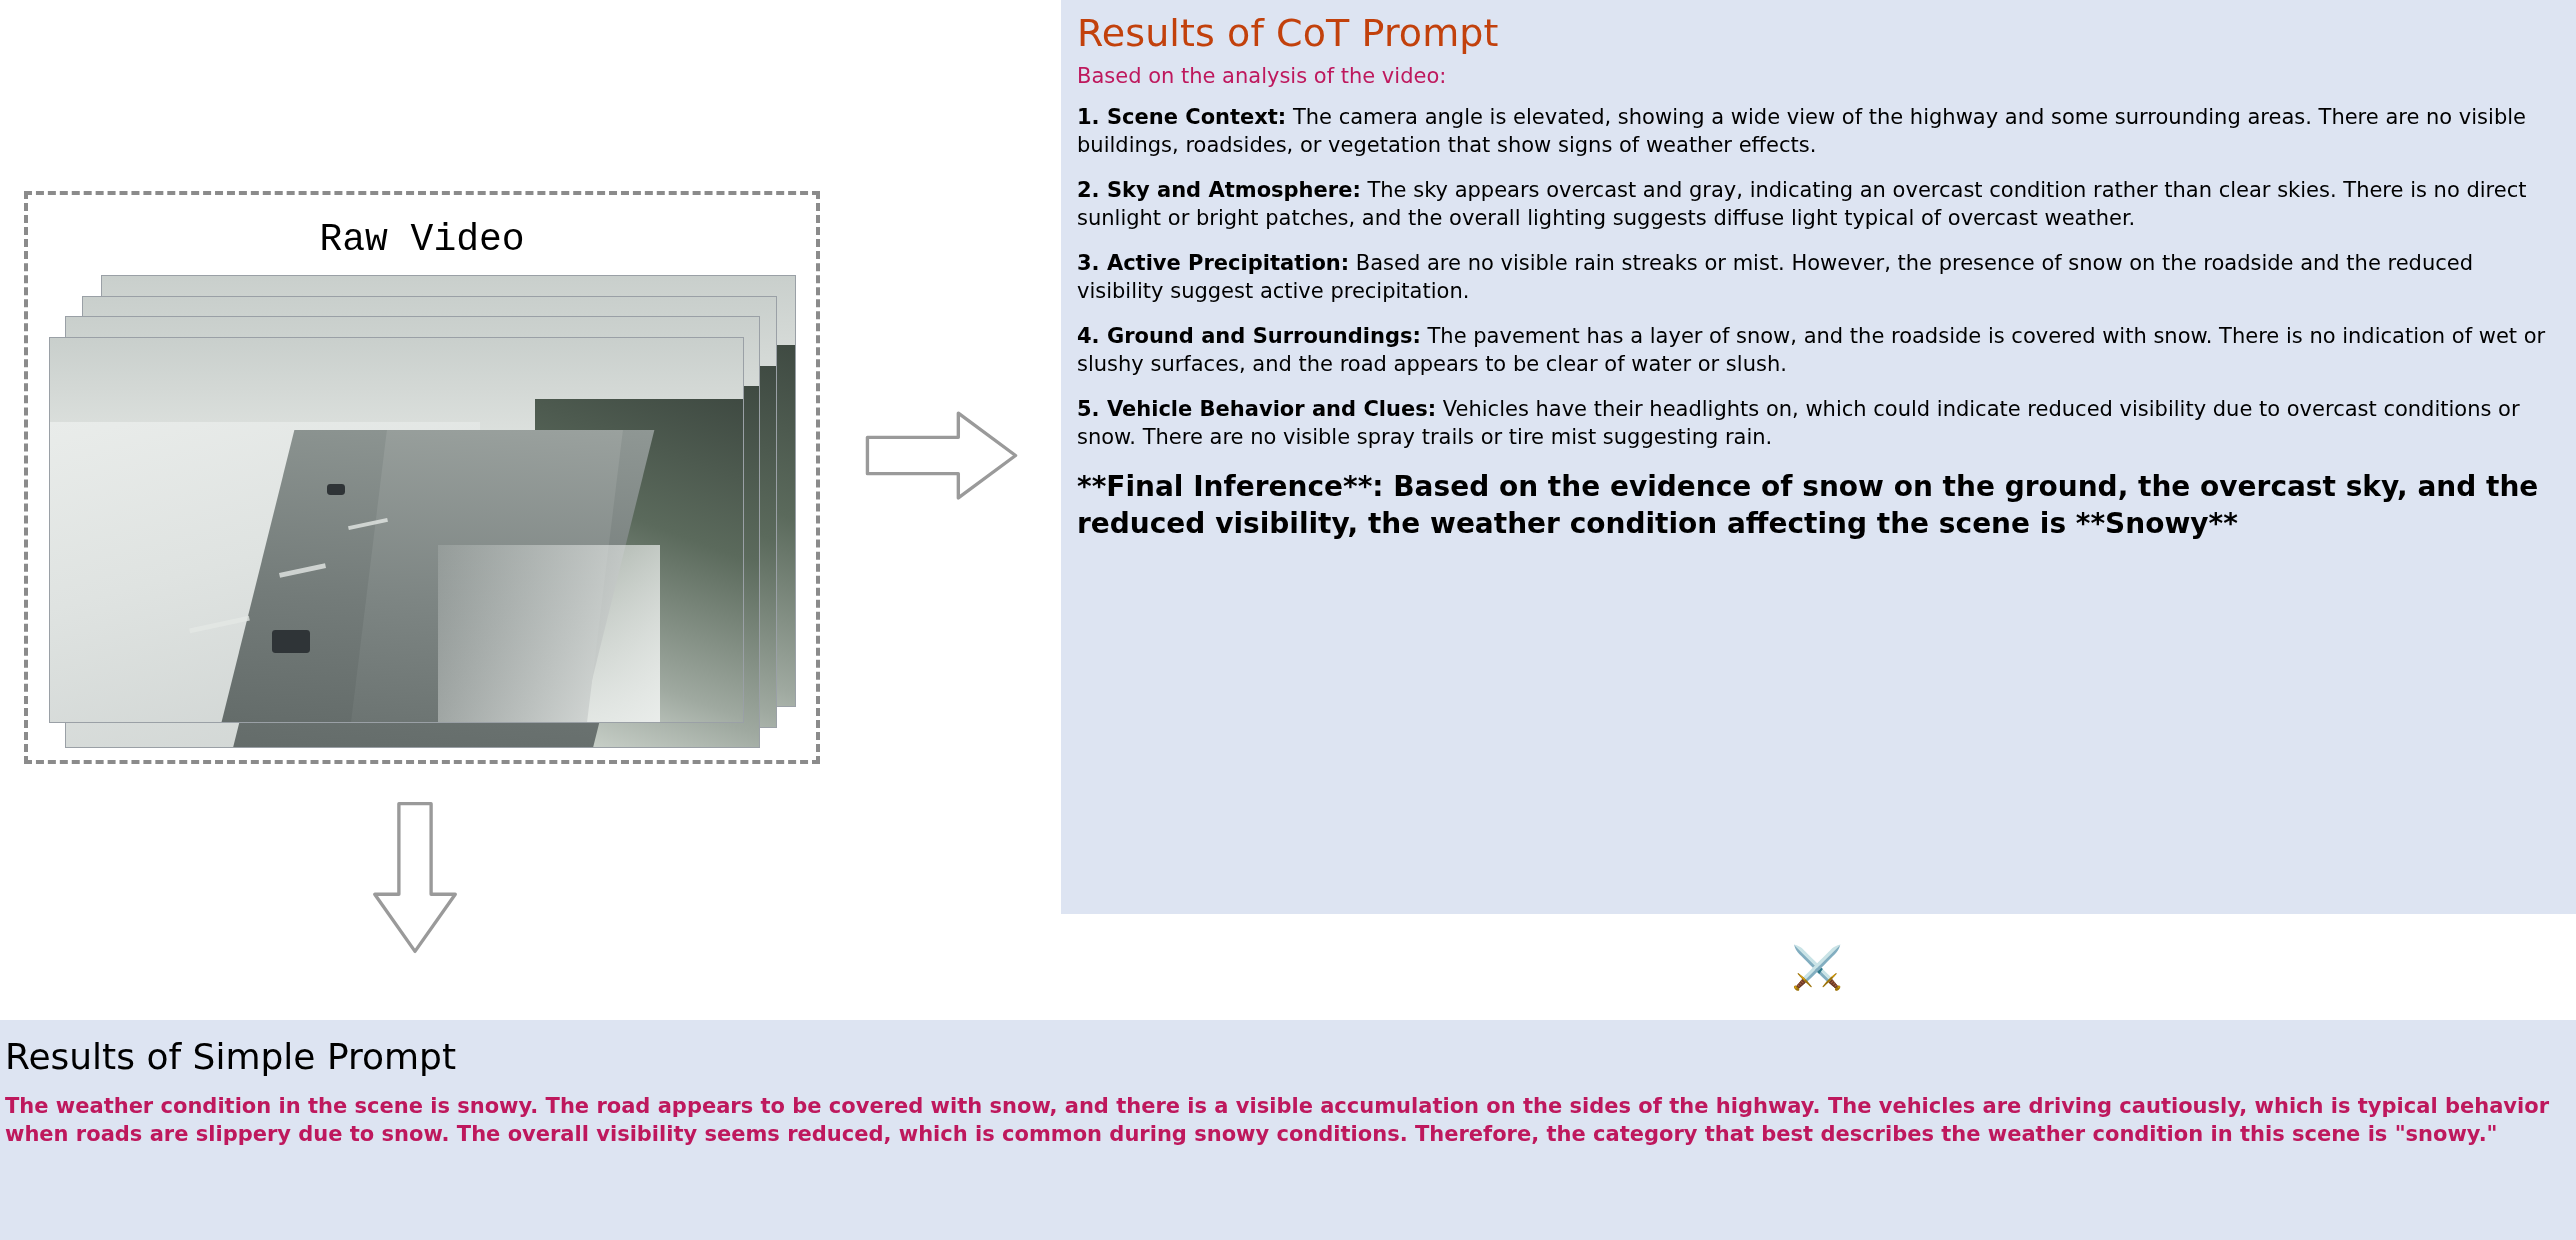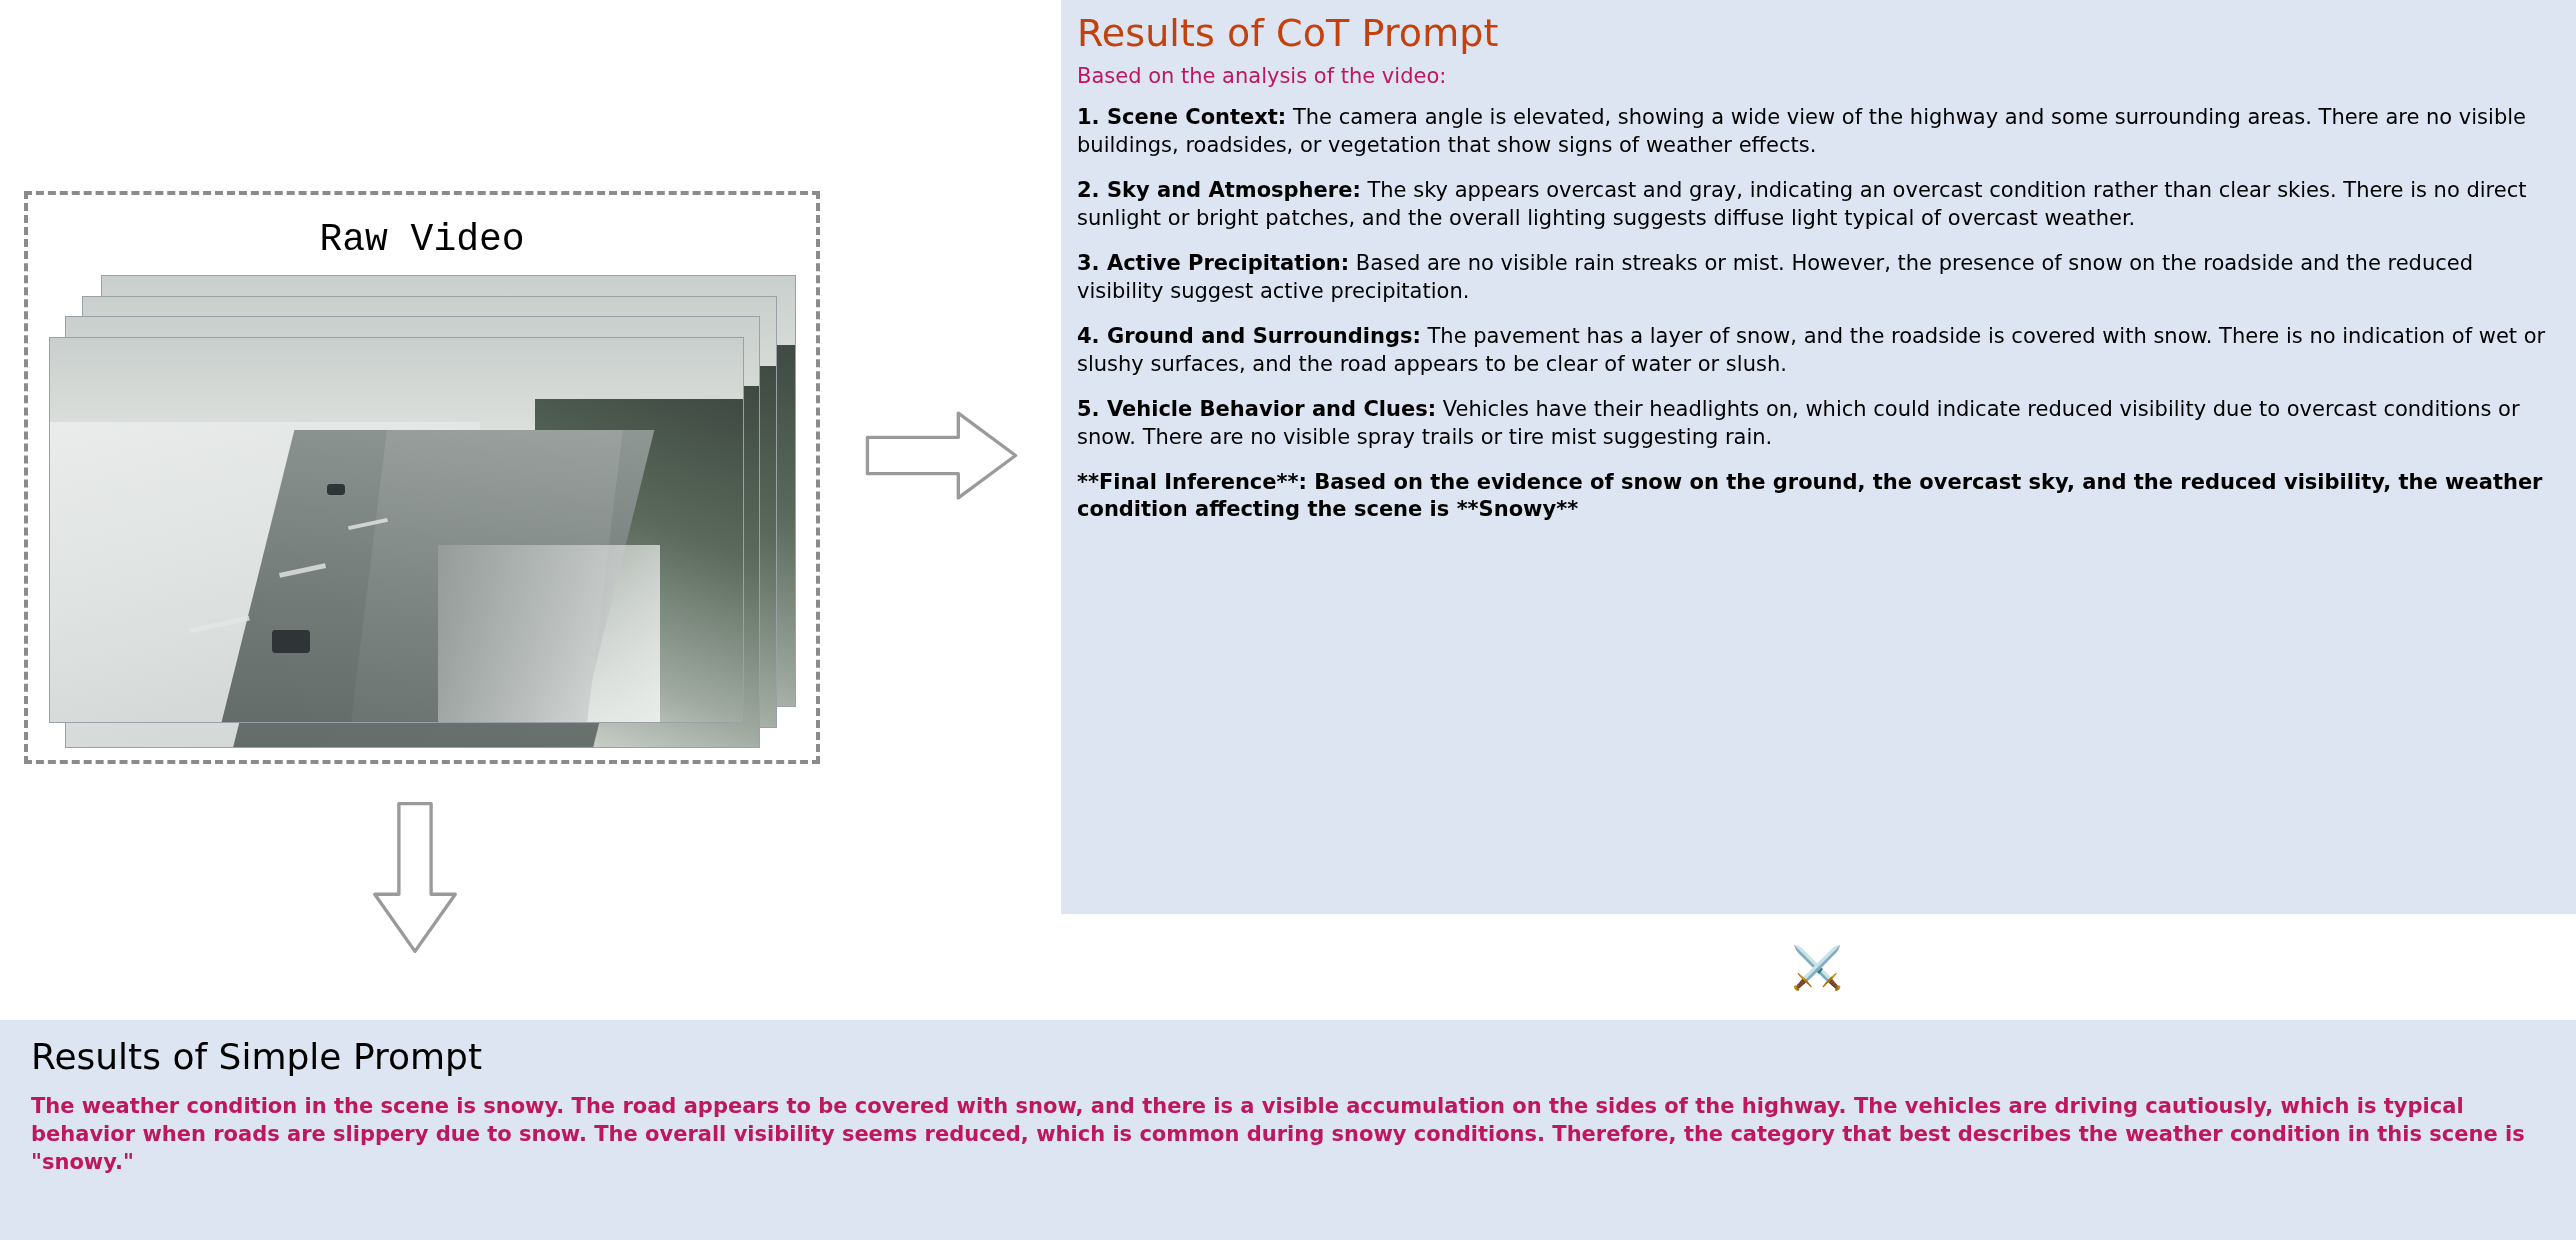--- a/index.html
+++ b/index.html
@@ -116,21 +116,21 @@
     margin-bottom: 16px;
   }
   .cot-item {
     font-size: 21px;
     line-height: 1.32;
     color: #000;
     margin-bottom: 17.5px;
   }
   .cot-item b { font-weight: bold; }
   #cot-final {
-    font-size: 21px;
+    font-size: 28px;
     line-height: 1.32;
     color: #000;
     font-weight: bold;
     margin-top: 6.7px;
   }
 
   
   #swords-icon {
     position: absolute;
     left: 1791px; top: 941px;
@@ -140,21 +140,21 @@
     text-align: center;
   }
 
   
   #simple-panel {
     position: absolute;
     left: 0; top: 1020px;
     width: 2576px; height: 220px;
     background: #dde4f2;
     box-sizing: border-box;
-    padding: 12px 23px 0 31px;
+    padding: 12px 23px 0 5px;
   }
   #simple-title {
     font-size: 36px;
     color: #000;
     margin: 4px 0 15px 0;
     font-family: "DejaVu Sans", sans-serif;
   }
   #simple-body {
     font-size: 21px;
     line-height: 1.34;

